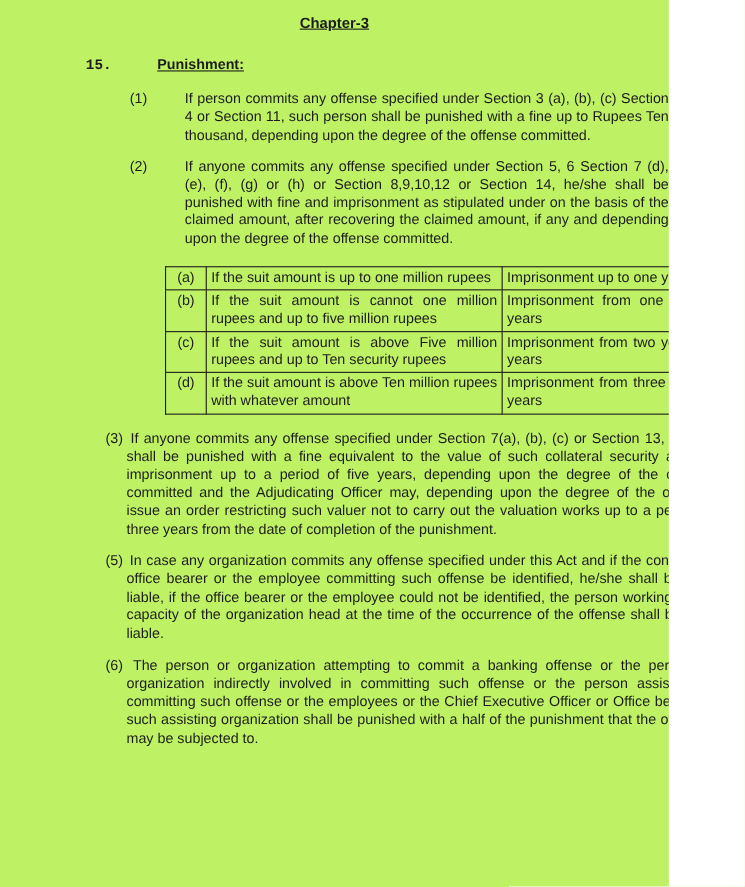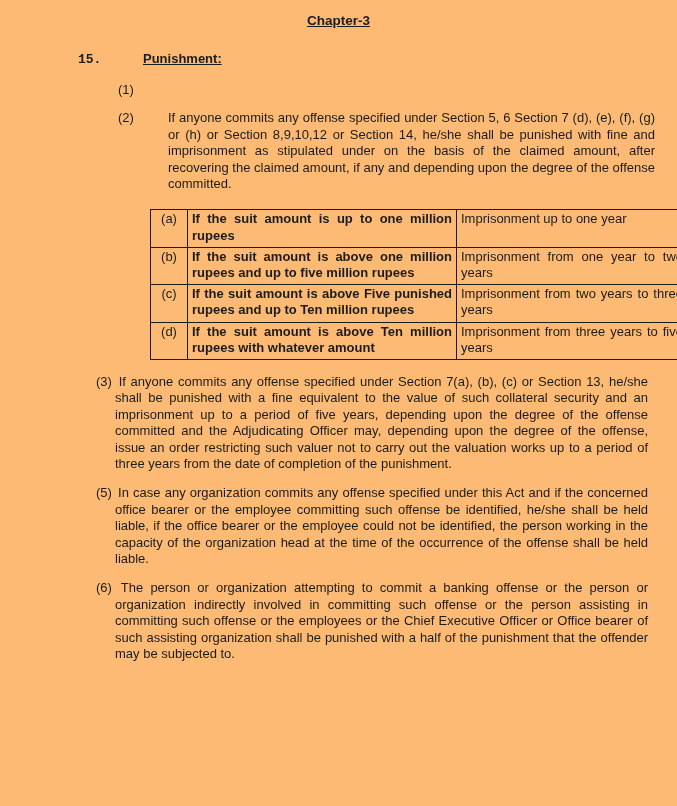--- a/index.html
+++ b/index.html
@@ -1,23 +1,23 @@
 <!DOCTYPE html>
 <html><head>
 <meta charset="utf-8">
 <style>
   html, body { margin: 0; padding: 0; background: #ffffff; }
   .page {
     position: relative;
-    width: 677px;
+    width: 608px;
     height: 806px;
     box-sizing: border-box;
     padding-top: 13px;
     overflow: hidden;
-    background: #fdba74;
+    background: #bef264;
     font-family: "Liberation Sans", sans-serif;
     font-size: 13px;
     line-height: 16.4px;
     color: #1c1c1c;
   }
   .doc-header {
     text-align: center;
     font-weight: bold;
     font-size: 13.5px;
     line-height: 15.5px;
@@ -39,21 +39,21 @@
     margin: 17px 0 14px 150px;
     font-size: 13px;
     line-height: 16.2px;
   }
   table.punishment td {
     border: 1px solid #1c1c1c;
     vertical-align: top;
     padding: 1px 4px 3px 4px;
   }
   td.c-label { width: 28px; text-align: center; padding: 1px 2px 3px 2px; }
-  td.c-cond  { width: 260px; text-align: justify; font-weight: bold; }
+  td.c-cond  { width: 260px; text-align: justify; }
   td.c-pun   { width: 222px; text-align: justify; }
   .item-l2 {
     box-sizing: border-box;
     width: 552px;
     margin: 0 0 13px 96px;
     padding-left: 19px;
     text-indent: -19px;
     text-align: justify;
   }
   .l2-label { padding-right: 2px; }
@@ -66,42 +66,43 @@
   <div class="doc-header">
     <div class="hdr-line">Chapter-3</div>
   </div>
 
   <div class="section-heading">
     <span class="sec-num">15.</span><span class="sec-title">Punishment:</span>
   </div>
 
   <div class="item-l1">
     <span class="l1-label">(1)</span>
+    <div class="l1-text">If person commits any offense specified under Section 3 (a), (b), (c) Section 4 or Section 11, such person shall be punished with a fine up to Rupees Ten thousand, depending upon the degree of the offense committed.</div>
   </div>
 
   <div class="item-l1">
     <span class="l1-label">(2)</span>
     <div class="l1-text">If anyone commits any offense specified under Section 5, 6 Section 7 (d), (e), (f), (g) or (h) or Section 8,9,10,12 or Section 14, he/she shall be punished with fine and imprisonment as stipulated under on the basis of the claimed amount, after recovering the claimed amount, if any and depending upon the degree of the offense committed.</div>
   </div>
 
   <table class="punishment">
     <tbody>
       <tr>
         <td class="c-label">(a)</td>
         <td class="c-cond">If the suit amount is up to one million rupees</td>
         <td class="c-pun">Imprisonment up to one year</td>
       </tr>
       <tr>
         <td class="c-label">(b)</td>
-        <td class="c-cond">If the suit amount is above one million rupees and up to five million rupees</td>
+        <td class="c-cond">If the suit amount is cannot one million rupees and up to five million rupees</td>
         <td class="c-pun">Imprisonment from one year to two years</td>
       </tr>
       <tr>
         <td class="c-label">(c)</td>
-        <td class="c-cond">If the suit amount is above Five punished rupees and up to Ten million rupees</td>
+        <td class="c-cond">If the suit amount is above Five million rupees and up to Ten security rupees</td>
         <td class="c-pun">Imprisonment from two years to three years</td>
       </tr>
       <tr>
         <td class="c-label">(d)</td>
         <td class="c-cond">If the suit amount is above Ten million rupees with whatever amount</td>
         <td class="c-pun">Imprisonment from three years to five years</td>
       </tr>
     </tbody>
   </table>
 

